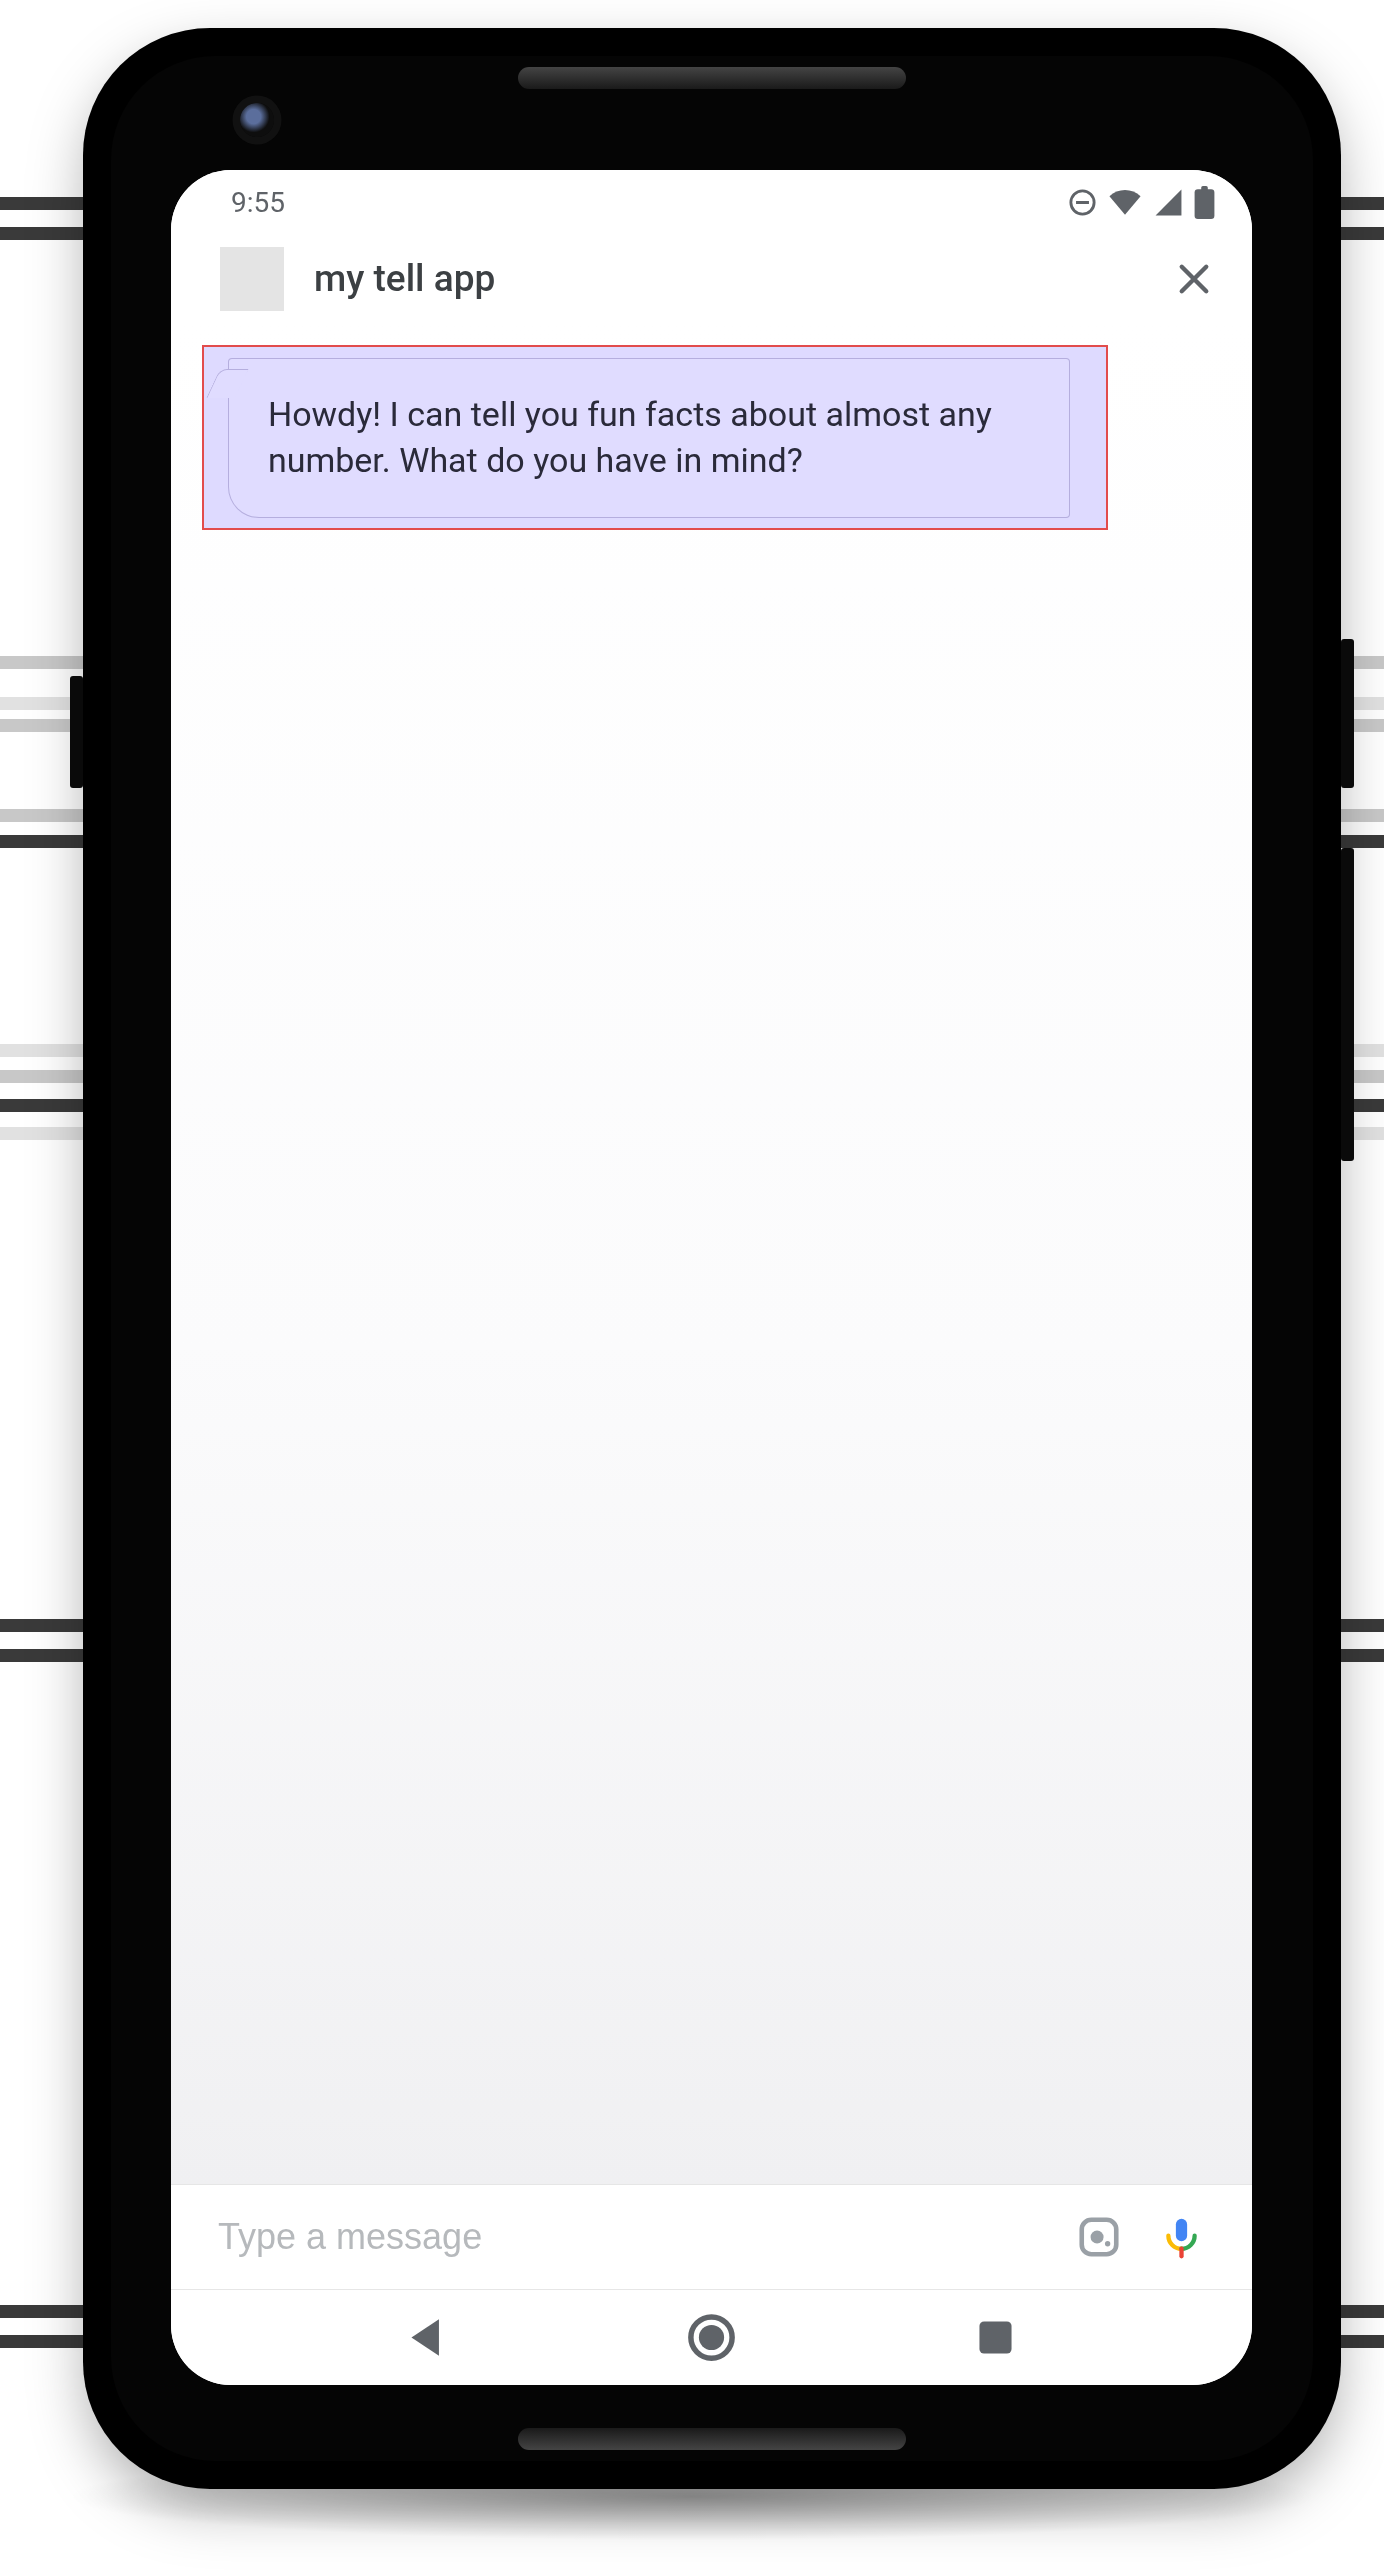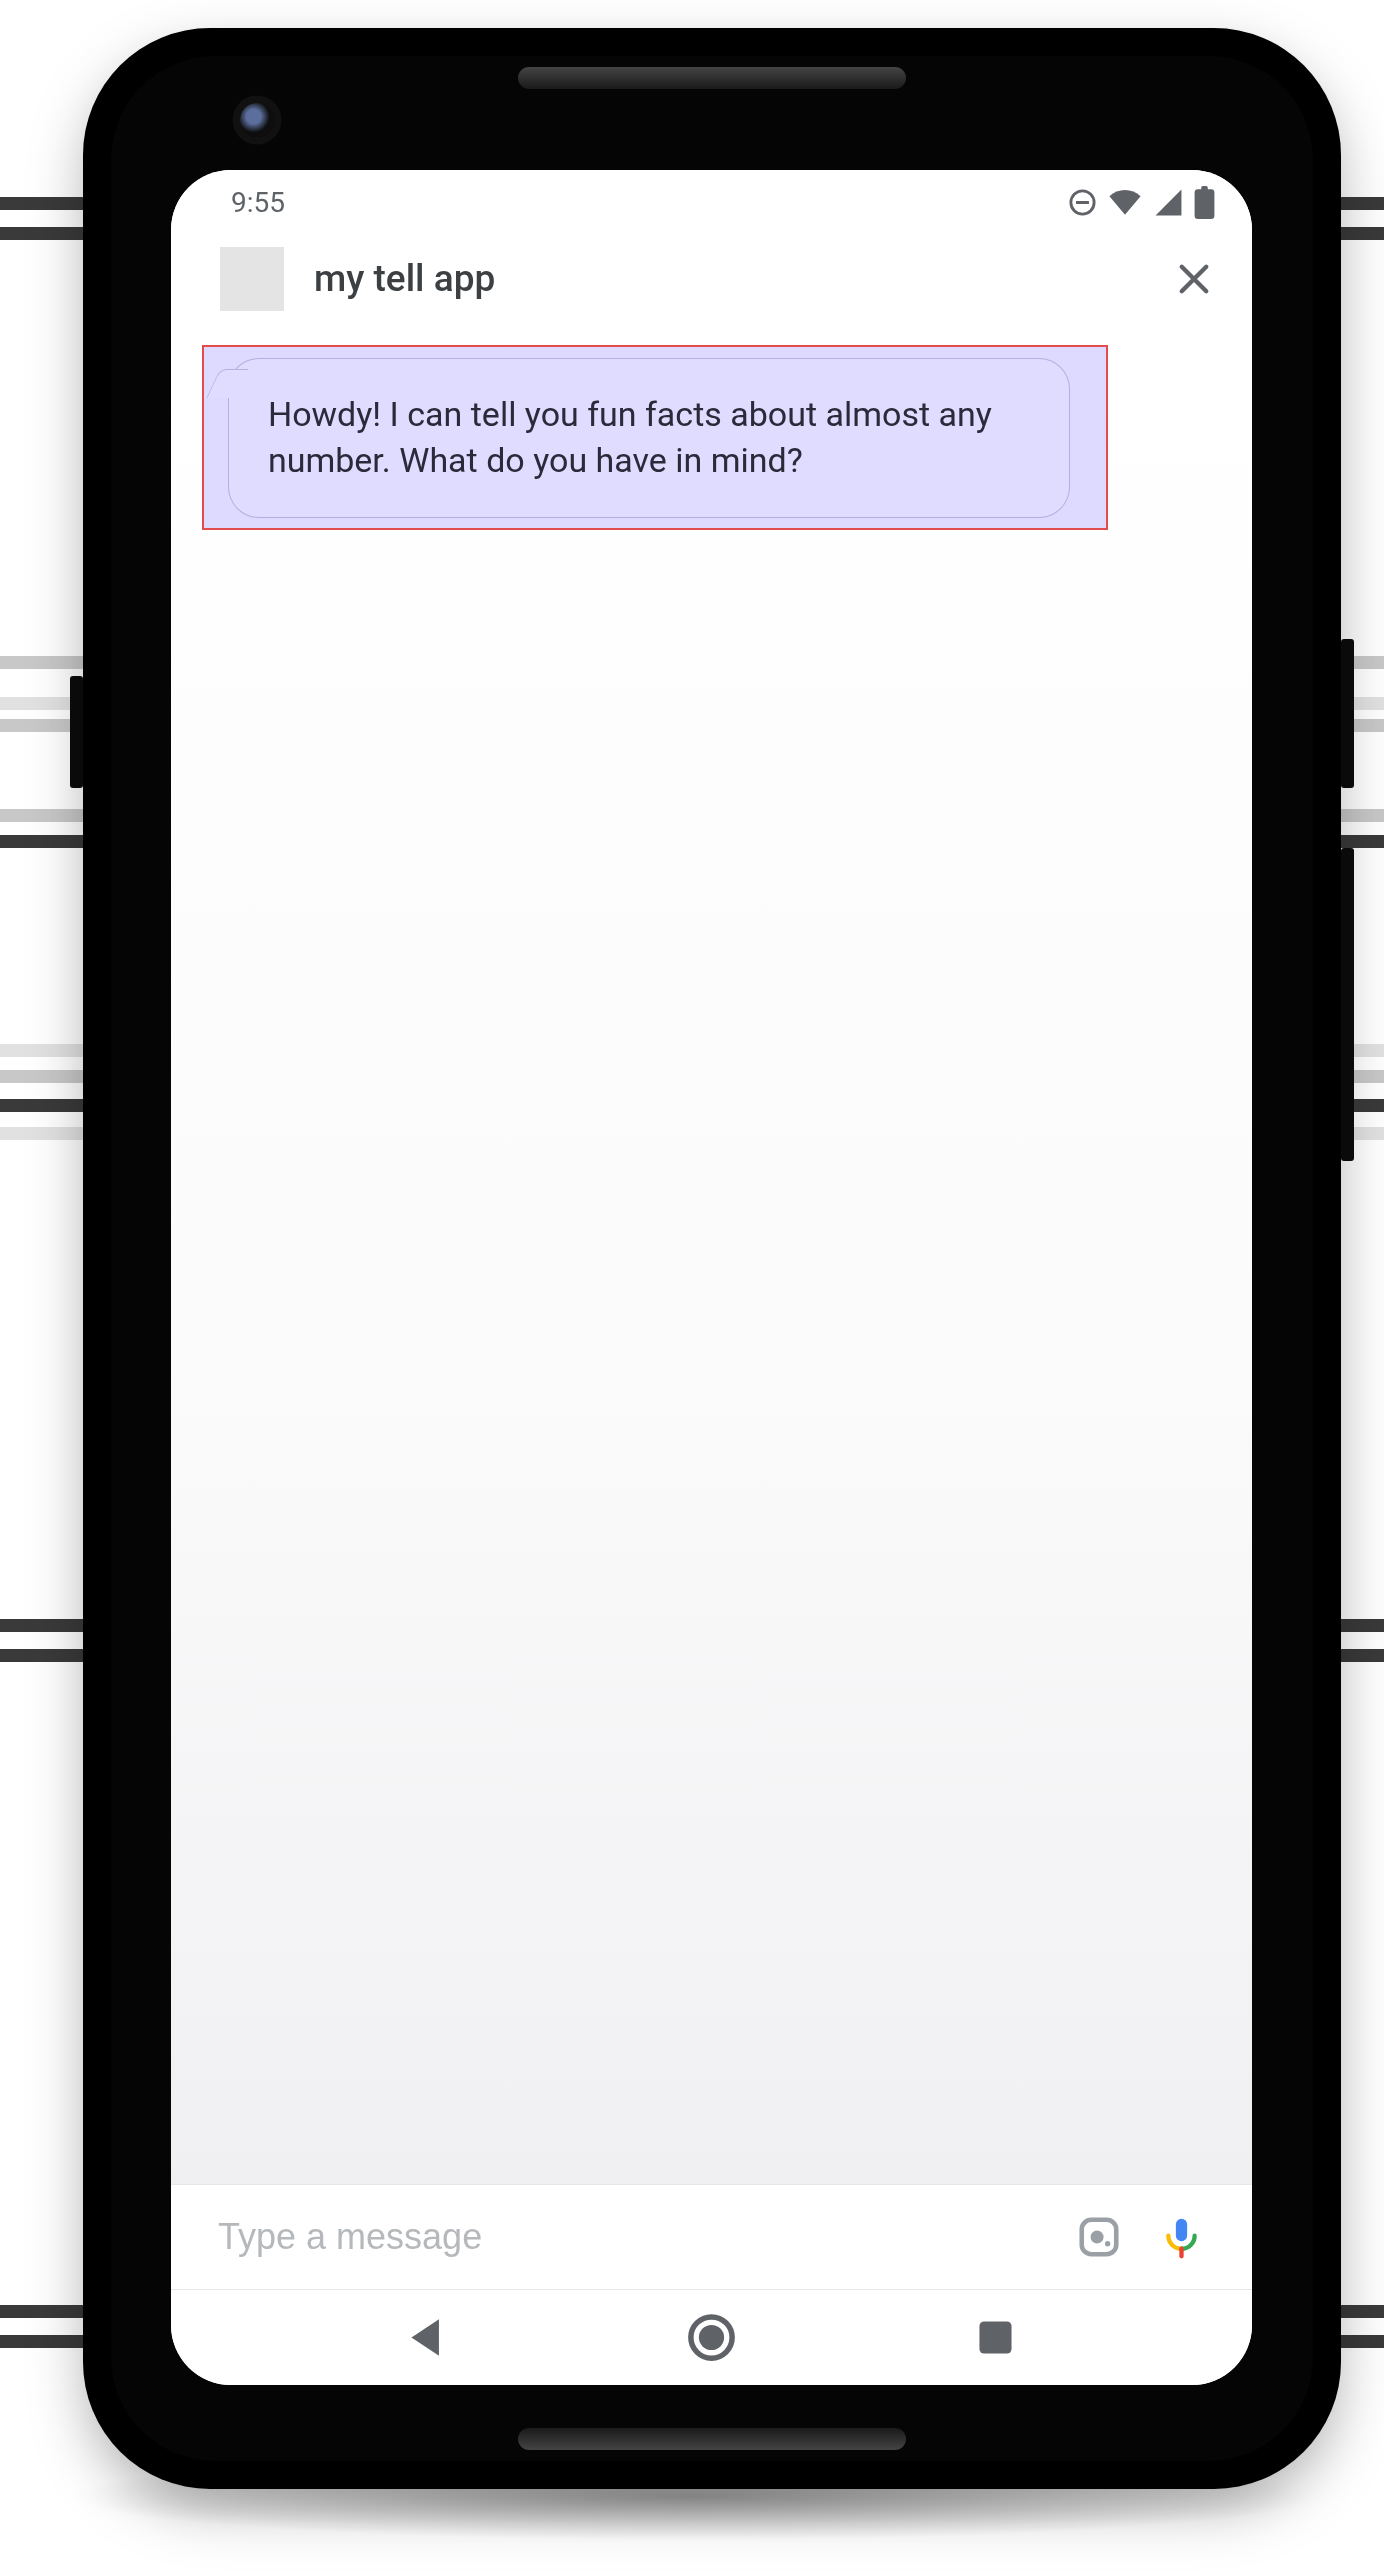--- a/index.html
+++ b/index.html
@@ -145,21 +145,21 @@
     position:relative;
     margin-left:16.4px;
     max-width:842px;
     padding:33px 39px 33px 39px;
     box-sizing:border-box;
     font-size:34px;
     line-height:1.35;
     color:#2a2a3a;
     background:#e0dcff;
     border:0.7px solid rgba(100,90,160,.35);
-    border-radius:31px;
+    border-radius:4px;
     border-bottom-left-radius:31px;
   }
   
   .bubble::before{
     content:"";
     position:absolute;
     left:-16.4px;
     top:10.4px;
     width:28px;
     height:28px;

